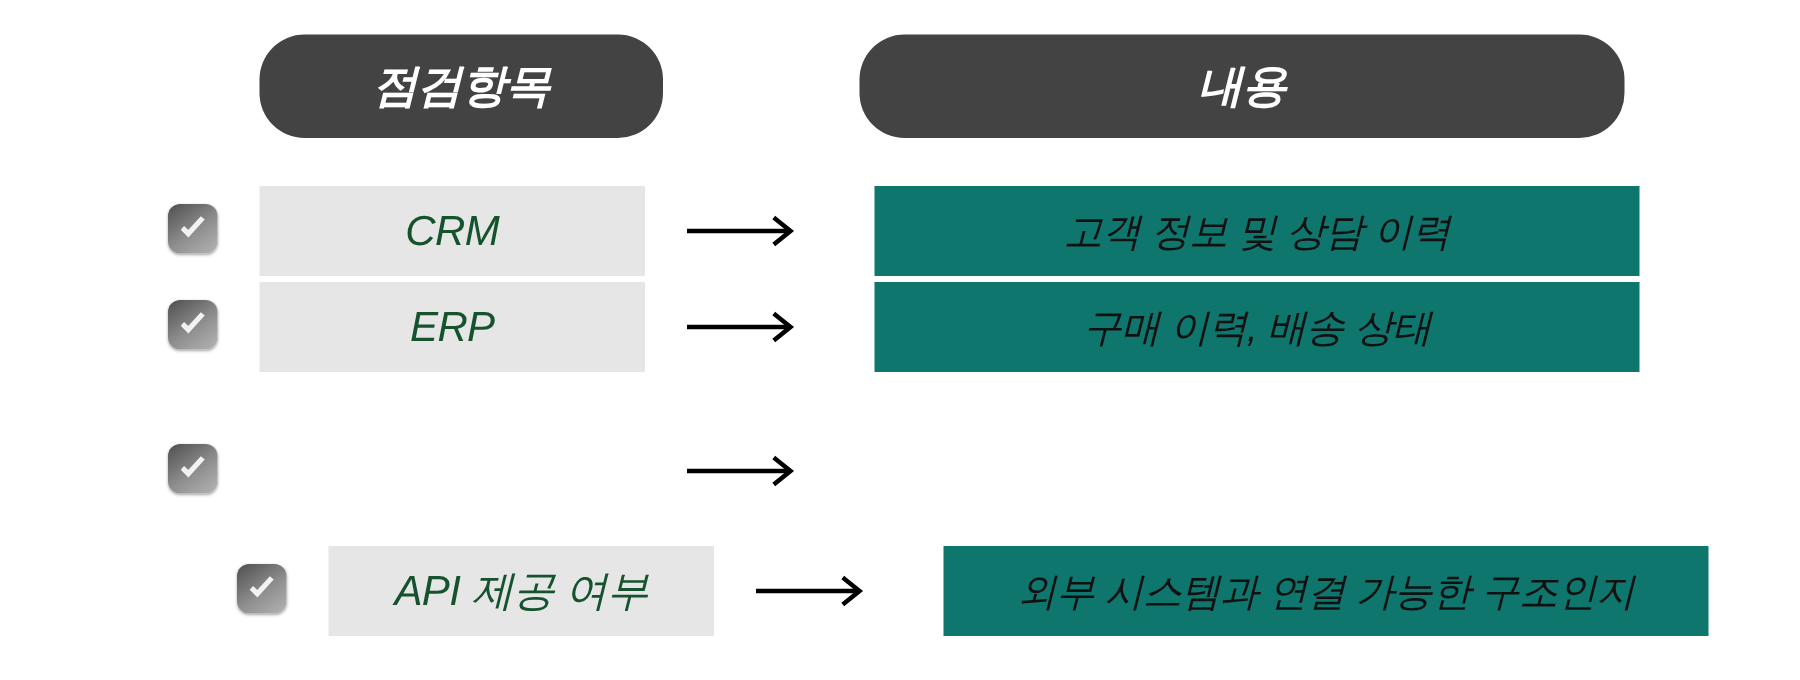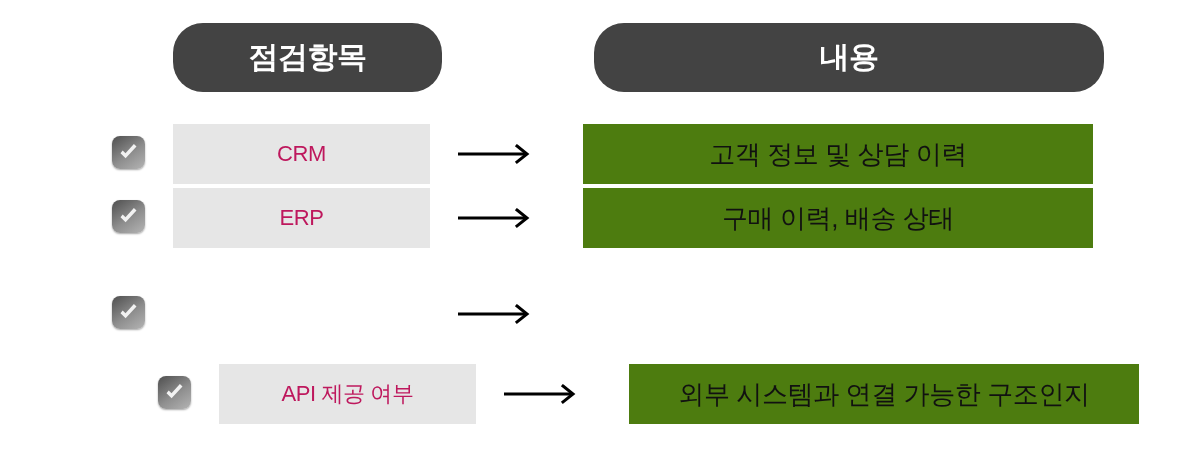--- a/index.html
+++ b/index.html
@@ -10,40 +10,41 @@
     width: 1200px;
     height: 453px;
     background: #ffffff;
     font-family: "Liberation Sans", "DejaVu Sans", sans-serif;
     overflow: hidden;
   }
   #board {
     position: relative;
     width: 1200px;
     height: 405px;
+    font-style: italic;
   }
 
   
   .pill {
     position: absolute;
     box-sizing: border-box;
     background: #434343;
     border-radius: 30px;
     color: #ffffff;
     font-size: 30px;
     font-weight: bold;
     letter-spacing: -0.5px;
     display: flex;
     align-items: center;
     justify-content: center;
     height: 69px;
     top: 23px;
   }
   #pill-check  { left: 173px; width: 269px; }
-  #pill-detail { left: 594px; width: 510px; }
+  #pill-detail { left: 573px; width: 510px; }
 
   
   .row {
     position: absolute;
     left: 0;
     width: 1200px;
     height: 60px;
   }
 
   
@@ -71,22 +72,22 @@
   .cell-left {
     position: absolute;
     left: 173px;
     top: 0;
     width: 257px;
     height: 60px;
     background: #e6e6e6;
     display: flex;
     align-items: center;
     justify-content: center;
-    font-size: 22px;
-    color: #be185d;
+    font-size: 28px;
+    color: #14532d;
     letter-spacing: -0.4px;
   }
 
   
   .arrow {
     position: absolute;
     left: 452px;
     top: 0;
     width: 90px;
     height: 60px;
@@ -96,21 +97,21 @@
   }
   .arrow svg { display: block; }
 
   
   .cell-right {
     position: absolute;
     left: 583px;
     top: 0;
     width: 510px;
     height: 60px;
-    background: #4d7c0f;
+    background: #0f766e;
     display: flex;
     align-items: center;
     justify-content: center;
     font-size: 26px;
     color: #111111;
     letter-spacing: -0.4px;
   }
 </style>
 </head>
 <body>

